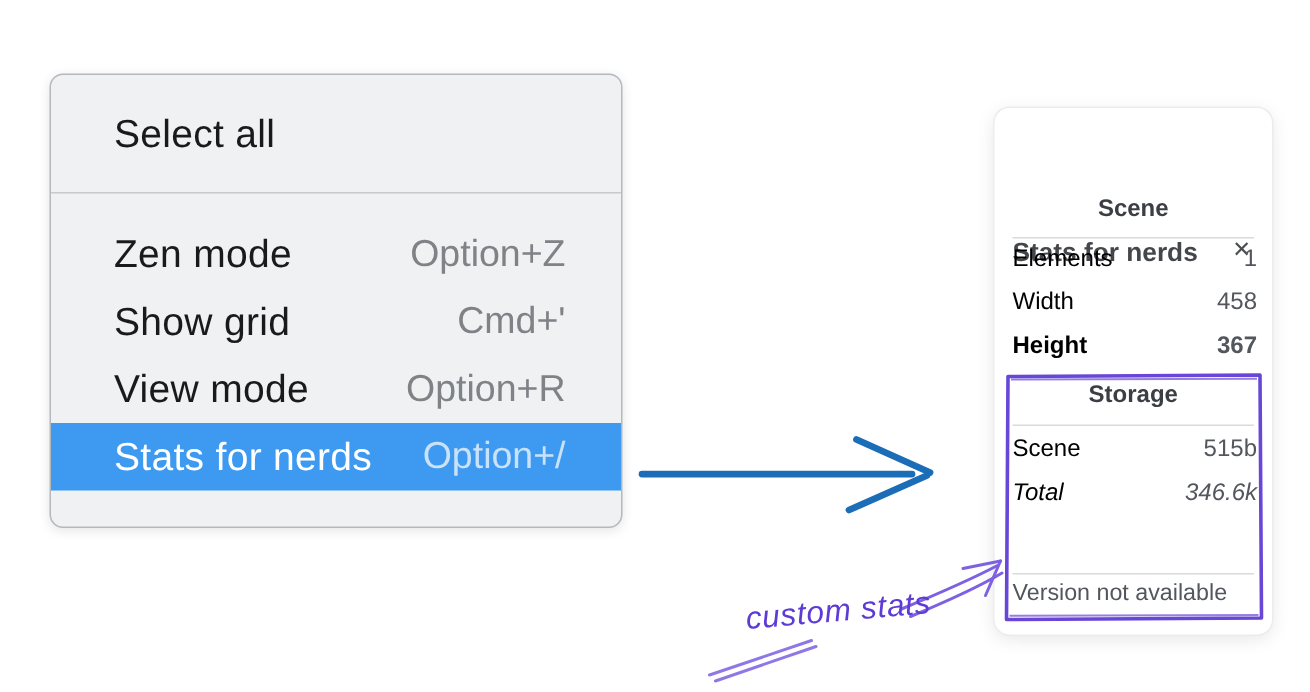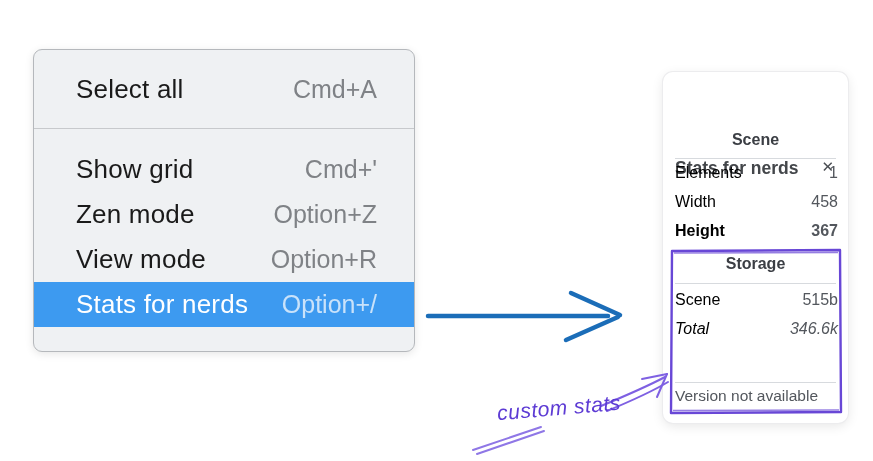--- a/index.html
+++ b/index.html
@@ -58,32 +58,31 @@
 </style>
 </head>
 <body>
 
 <div class="stage">
 
   <div class="menu">
     <div class="menu-group-top">
       <div class="menu-item">
         <span class="mi-label">Select all</span>
-        <span class="mi-short">Cmd+A</span>
       </div>
     </div>
     <div class="menu-divider"></div>
     <div class="menu-group-bottom">
       <div class="menu-item">
+        <span class="mi-label">Zen mode</span>
+        <span class="mi-short">Option+Z</span>
+      </div>
+      <div class="menu-item">
         <span class="mi-label">Show grid</span>
         <span class="mi-short">Cmd+'</span>
-      </div>
-      <div class="menu-item">
-        <span class="mi-label">Zen mode</span>
-        <span class="mi-short">Option+Z</span>
       </div>
       <div class="menu-item">
         <span class="mi-label">View mode</span>
         <span class="mi-short">Option+R</span>
       </div>
       <div class="menu-item selected">
         <span class="mi-label">Stats for nerds</span>
         <span class="mi-short">Option+/</span>
       </div>
     </div>

